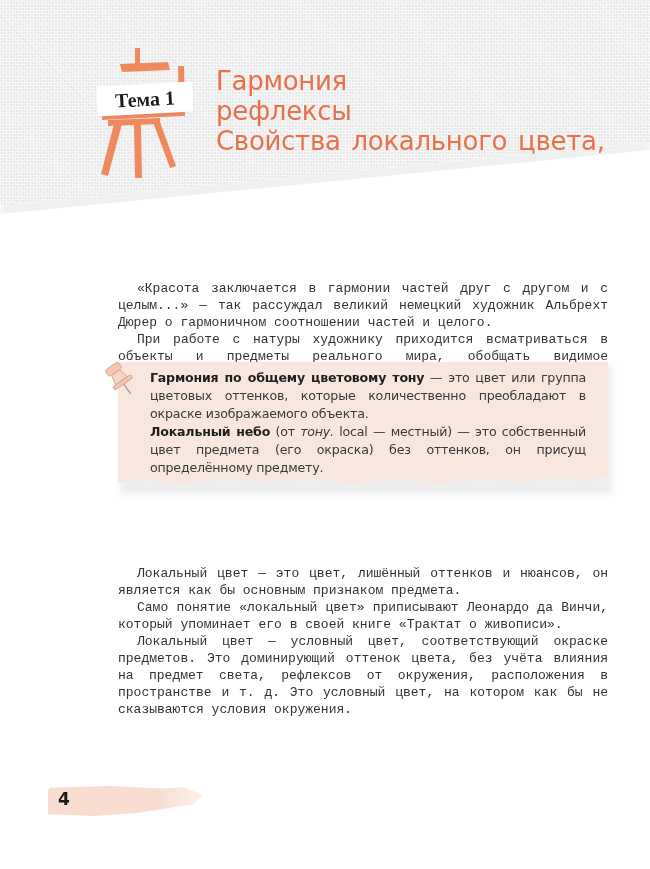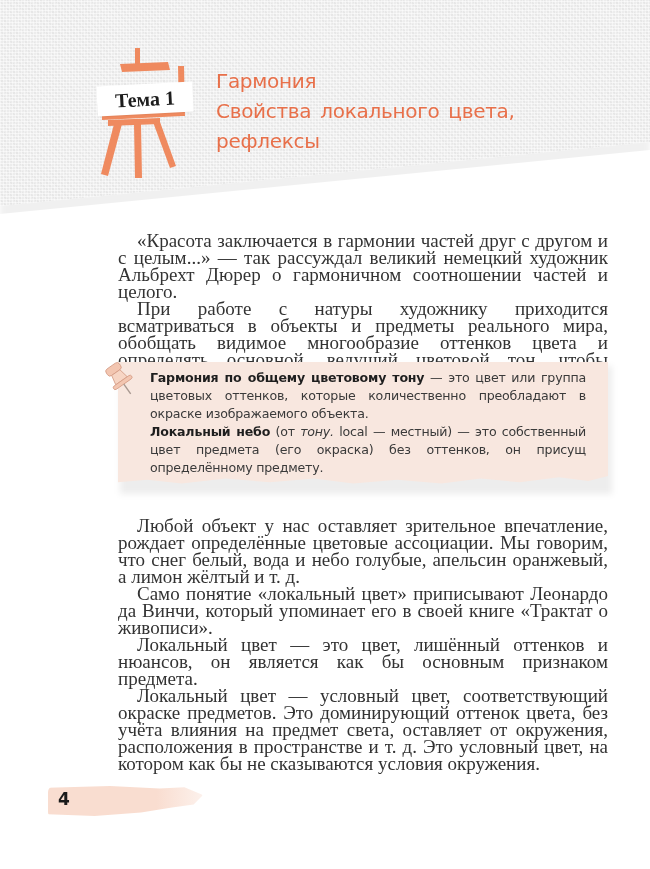--- a/index.html
+++ b/index.html
@@ -31,31 +31,31 @@
       position: absolute; left: 97px; top: 84px; width: 96px; height: 30px;
       background: #ffffff;
       transform: rotate(-3deg);
       display: flex; align-items: center; justify-content: center;
       font-family: "Liberation Serif", serif; font-weight: bold; font-size: 20px;
       color: #1d1d1d;
       box-shadow: 0 1px 1px rgba(0,0,0,0.05);
     }
     .chapter-title {
       position: absolute; left: 216px; top: 66px; width: 400px;
-      font-family: "DejaVu Sans", sans-serif; font-size: 20px; line-height: 30px;
+      font-family: "DejaVu Sans", sans-serif; font-size: 26px; line-height: 30px;
       color: #e8704a; font-weight: normal; margin: 0;
       letter-spacing: -0.3px; word-spacing: 3px;
     }
     .chapter-title span { display: block; white-space: nowrap; }
 
     
     .text-block {
       position: absolute; left: 118px; width: 490px;
-      font-family: Liberation Serif, serif; font-size: 19px; line-height: 17px;
-      color: #333333; text-align: justify;
+      font-family: Liberation Mono, monospace; font-size: 13px; line-height: 17px;
+      color: #333333; text-align: justify; margin-top: 48px;
     }
     .text-block p { margin: 0; text-indent: 19px; text-align: justify; text-align-last: left; }
     .intro { top: 232px; }
     .main-text { top: 517px; }
 
     
     .callout {
       position: absolute; left: 118px; top: 362px; width: 490px; height: 124px;
       background: #f8e7df;
       clip-path: polygon(0 0, 100% 0, 100% 92%, 96% 96%, 90% 93%, 82% 97%, 74% 94%, 66% 98%, 57% 95%, 48% 98%, 40% 94%, 31% 97%, 22% 94%, 13% 98%, 6% 95%, 0 97%);
@@ -100,22 +100,22 @@
     <polygon points="18,74 70,72 70,78 18,80"></polygon>
     <polygon points="24,78 32,78 18,130 11,128"></polygon>
     <polygon points="44,78 51,78 52,132 45,132"></polygon>
     <polygon points="63,76 70,76 86,120 80,122"></polygon>
   </g>
 </svg>
 <div class="topic-label">Тема 1</div>
 
 <h1 class="chapter-title">
   <span>Гармония</span>
+  <span>рефлексы</span>
   <span>Свойства локального цвета,</span>
-  <span>рефлексы</span>
 </h1>
 
 <div class="text-block intro">
   <p>«Красота заключается в гармонии частей друг с другом и с целым...» — так рассуждал великий немецкий художник Альбрехт Дюрер о гармоничном соотношении частей и целого.</p>
   <p>При работе с натуры художнику приходится всматриваться в объекты и предметы реального мира, обобщать видимое многообразие оттенков цвета и определять основной, ведущий цветовой тон, чтобы добиться сбалансированности противоположных цветов.</p>
 </div>
 
 <div class="callout-shadow"></div>
 <div class="callout"></div>
 
@@ -127,20 +127,19 @@
     <line x1="20" y1="26" x2="20" y2="38" stroke="#a89890" stroke-width="1.4"></line>
   </g>
 </svg>
 
 <div class="callout-text">
   <p><b>Гармония по общему цветовому тону</b><span> — это цвет или группа цветовых оттенков, которые количественно преобладают в окраске изображаемого объекта.</span></p>
   <p><b>Локальный небо</b><span> (от </span><i>тону.</i><span> local — местный) — это собственный цвет предмета (его окраска) без оттенков, он присущ определённому предмету.</span></p>
 </div>
 
 <div class="text-block main-text">
-  <p>Любой объект у нас оставляет зрительное впечатление, рождает определённые цветовые ассоциации. Мы говорим, что снег белый, вода и небо голубые, апельсин оранжевый, а лимон жёлтый и т. д.</p>
+  <p>Локальный цвет — это цвет, лишённый оттенков и нюансов, он является как бы основным признаком предмета.</p>
   <p>Само понятие «локальный цвет» приписывают Леонардо да Винчи, который упоминает его в своей книге «Трактат о живописи».</p>
-  <p>Локальный цвет — это цвет, лишённый оттенков и нюансов, он является как бы основным признаком предмета.</p>
-  <p>Локальный цвет — условный цвет, соответствующий окраске предметов. Это доминирующий оттенок цвета, без учёта влияния на предмет света, оставляет от окружения, расположения в пространстве и т. д. Это условный цвет, на котором как бы не сказываются условия окружения.</p>
+  <p>Локальный цвет — условный цвет, соответствующий окраске предметов. Это доминирующий оттенок цвета, без учёта влияния на предмет света, рефлексов от окружения, расположения в пространстве и т. д. Это условный цвет, на котором как бы не сказываются условия окружения.</p>
 </div>
 
 <div class="page-stroke"></div>
 <div class="page-number">4</div>
 
 </body></html>

